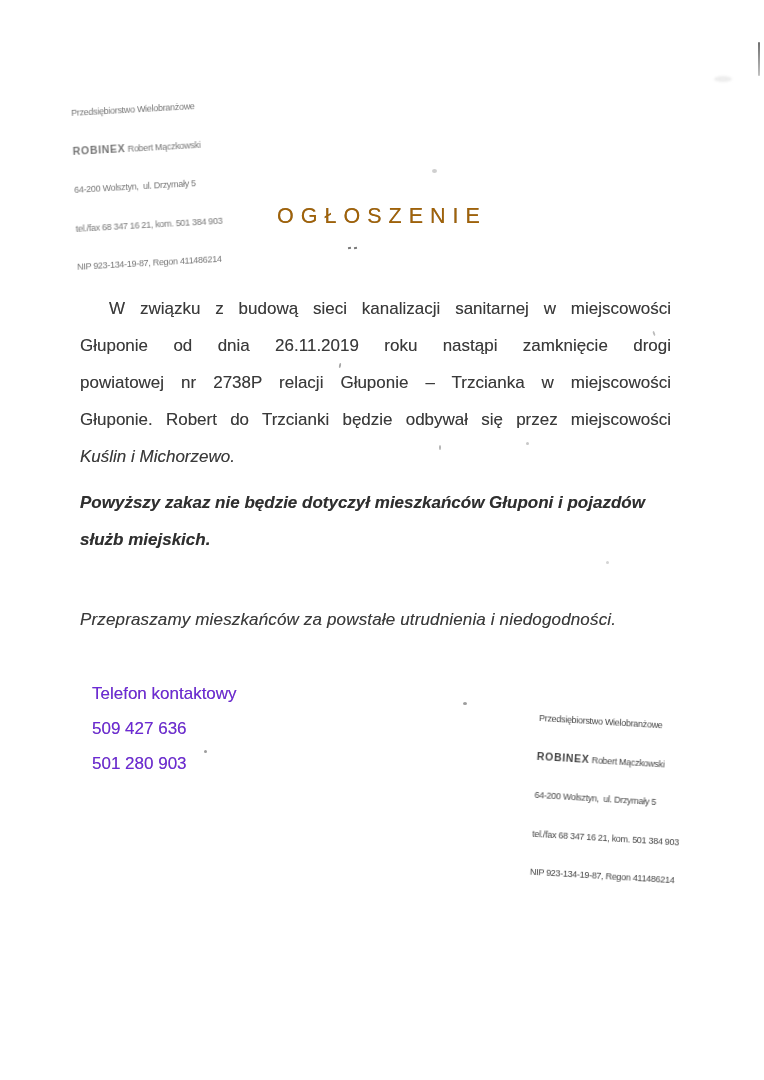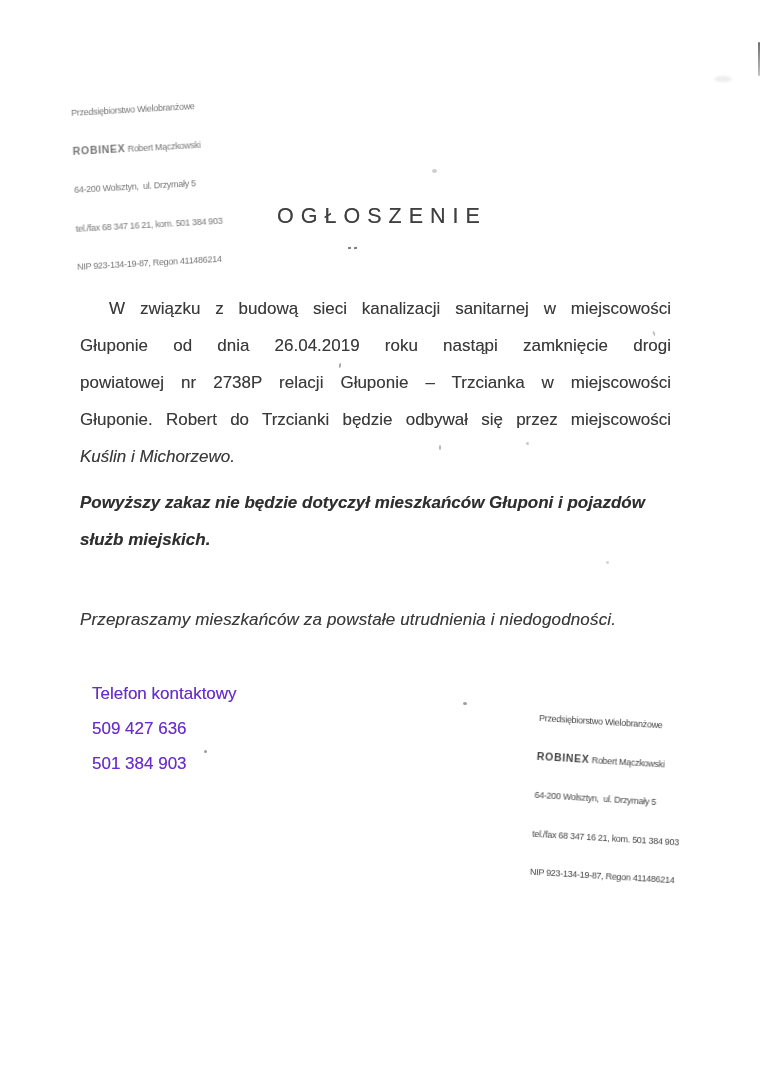--- a/index.html
+++ b/index.html
@@ -19,21 +19,21 @@
     color:#6c6c6c;filter:blur(0.3px);opacity:0.93;
   }
   .stamp-br{
     left:541px;top:686px;transform:rotate(3.4deg);
     color:#454545;filter:blur(0.15px);
   }
   
   .title{
     position:absolute;top:204px;left:0;width:764px;box-sizing:border-box;
     margin:0;text-align:center;font-size:21.5px;font-weight:400;
-    letter-spacing:7px;color:#404040;
+    letter-spacing:7px;color:#a16207;
     text-shadow:0 0 0.5px rgba(70,70,70,0.55);
   }
   .title-mark{position:absolute;left:348px;top:235px;}
   .title-mark i{display:inline-block;width:3px;height:2px;background:#7a7a7a;margin-right:3px;transform:rotate(-8deg);}
   
   .para{
     position:absolute;left:80px;width:591px;color:#3a3a3a;
     font-size:17px;line-height:37px;
     text-shadow:0 0 0.55px rgba(70,70,70,0.5);
   }
@@ -79,39 +79,39 @@
     <div class="s-line">64-200 Wolsztyn,  ul. Drzymały 5</div>
     <div class="s-line">tel./fax 68 347 16 21, kom. 501 384 903</div>
     <div class="s-line">NIP 923-134-19-87, Regon 411486214</div>
   </div>
 
   <h1 class="title">OGŁOSZENIE</h1>
   <div class="title-mark"><i></i><i></i></div>
 
   <div class="para p1">
     <div class="jl indent">W związku z budową sieci kanalizacji sanitarnej w miejscowości</div>
-    <div class="jl">Głuponie od dnia 26.04.2019 roku nastąpi zamknięcie drogi</div>
+    <div class="jl">Głuponie od dnia 26.11.2019 roku nastąpi zamknięcie drogi</div>
     <div class="jl">powiatowej nr 2738P relacji Głuponie – Trzcianka w miejscowości</div>
     <div class="jl">Głuponie. Robert do Trzcianki będzie odbywał się przez miejscowości</div>
     <div class="ln">Kuślin i Michorzewo.</div>
   </div>
 
   <div class="para p3">
     <div class="ln">Przepraszamy mieszkańców za powstałe utrudnienia i niedogodności.</div>
   </div>
 
   <div class="para p2">
     <div class="ln">Powyższy zakaz nie będzie dotyczył mieszkańców Głuponi i pojazdów</div>
     <div class="ln">służb miejskich.</div>
   </div>
 
   <div class="contact">
     <div>Telefon kontaktowy</div>
     <div>509 427 636</div>
-    <div>501 384 903</div>
+    <div>501 280 903</div>
   </div>
 
   <div class="stamp stamp-br">
     <div class="s-line">Przedsiębiorstwo Wielobranżowe</div>
     <div class="s-line"><span class="s-name">ROBINEX</span><span> Robert Mączkowski</span></div>
     <div class="s-line">64-200 Wolsztyn,  ul. Drzymały 5</div>
     <div class="s-line">tel./fax 68 347 16 21, kom. 501 384 903</div>
     <div class="s-line">NIP 923-134-19-87, Regon 411486214</div>
   </div>
 

